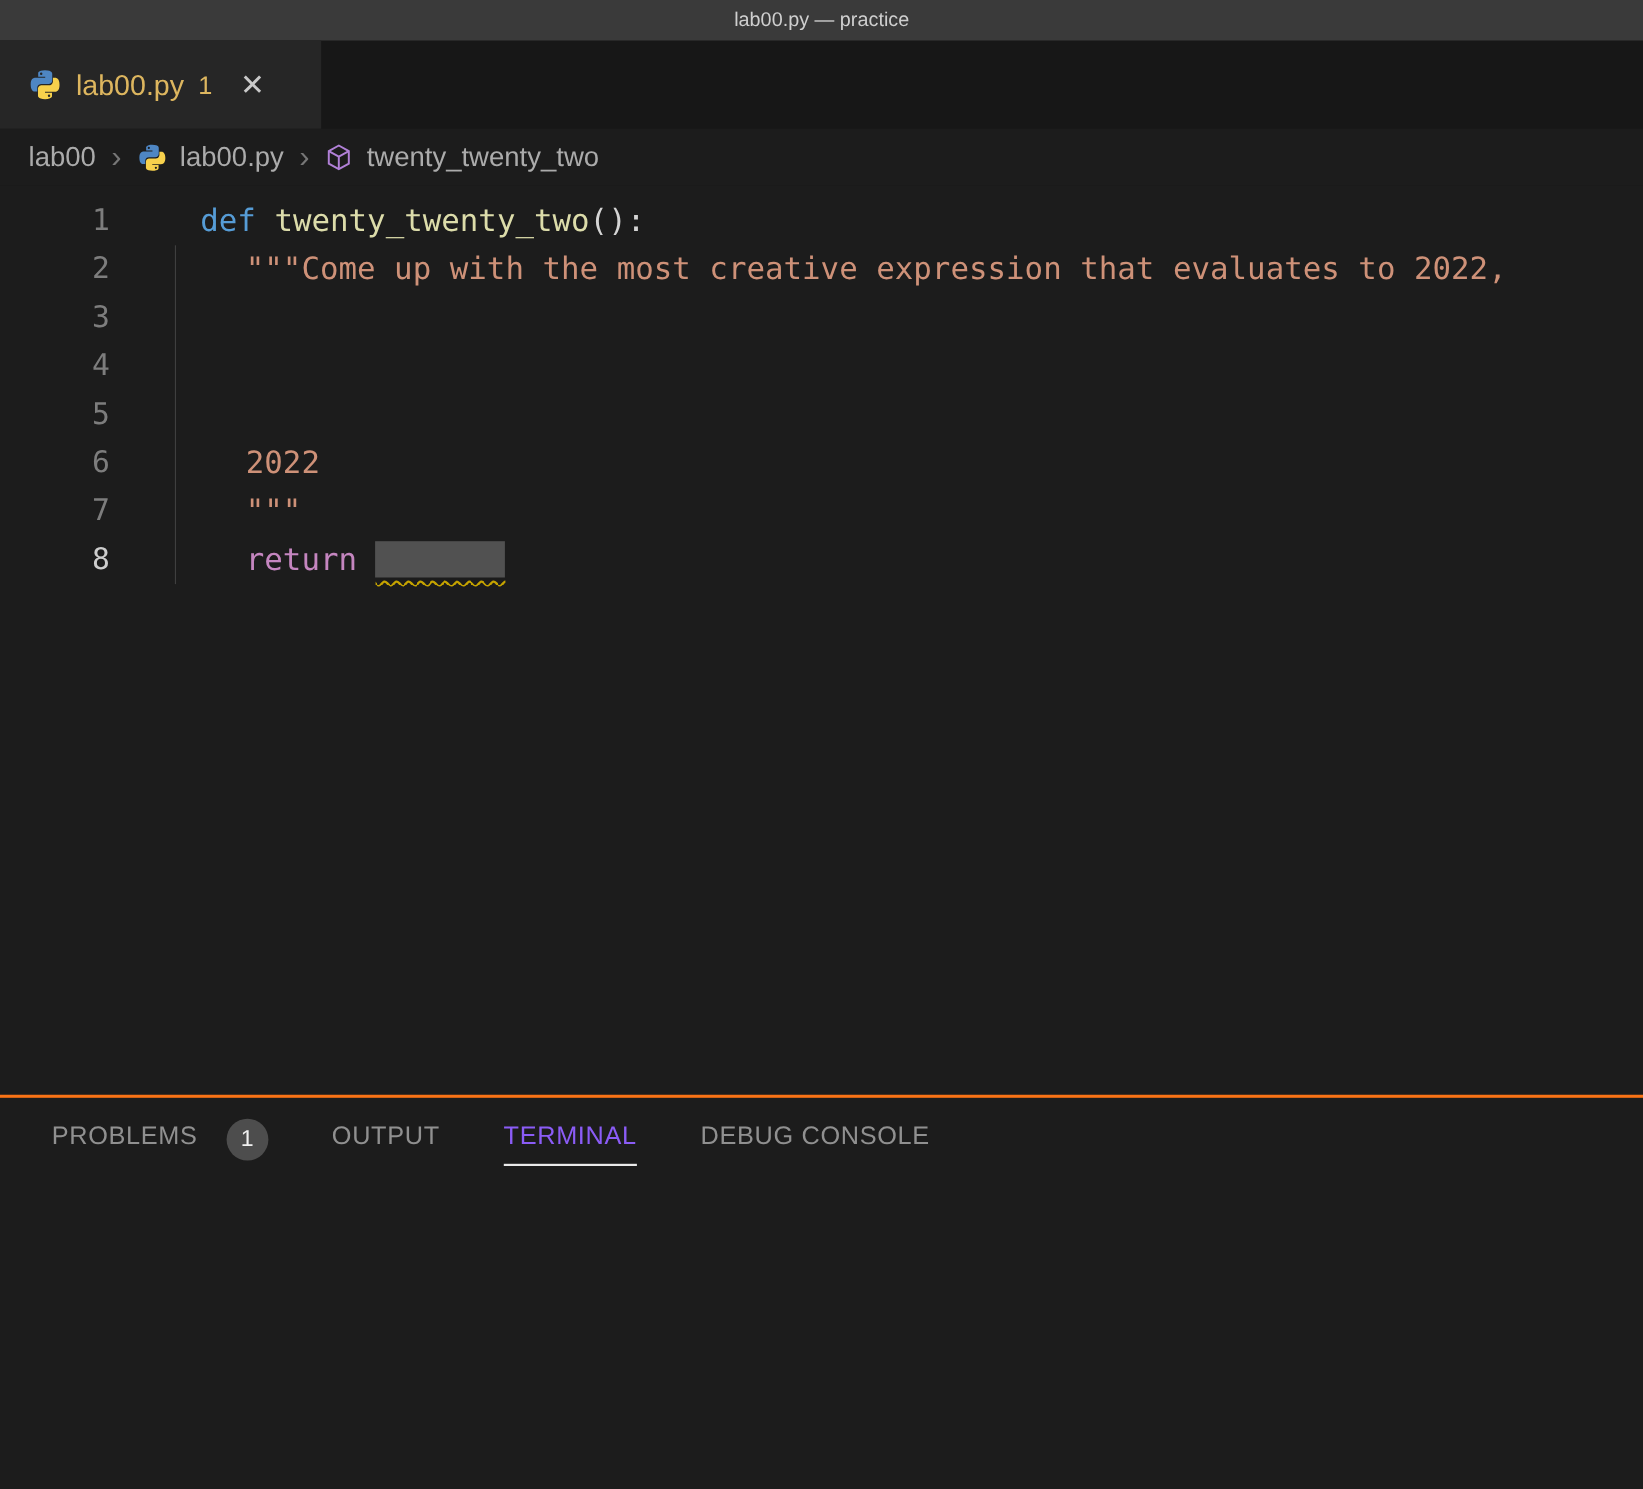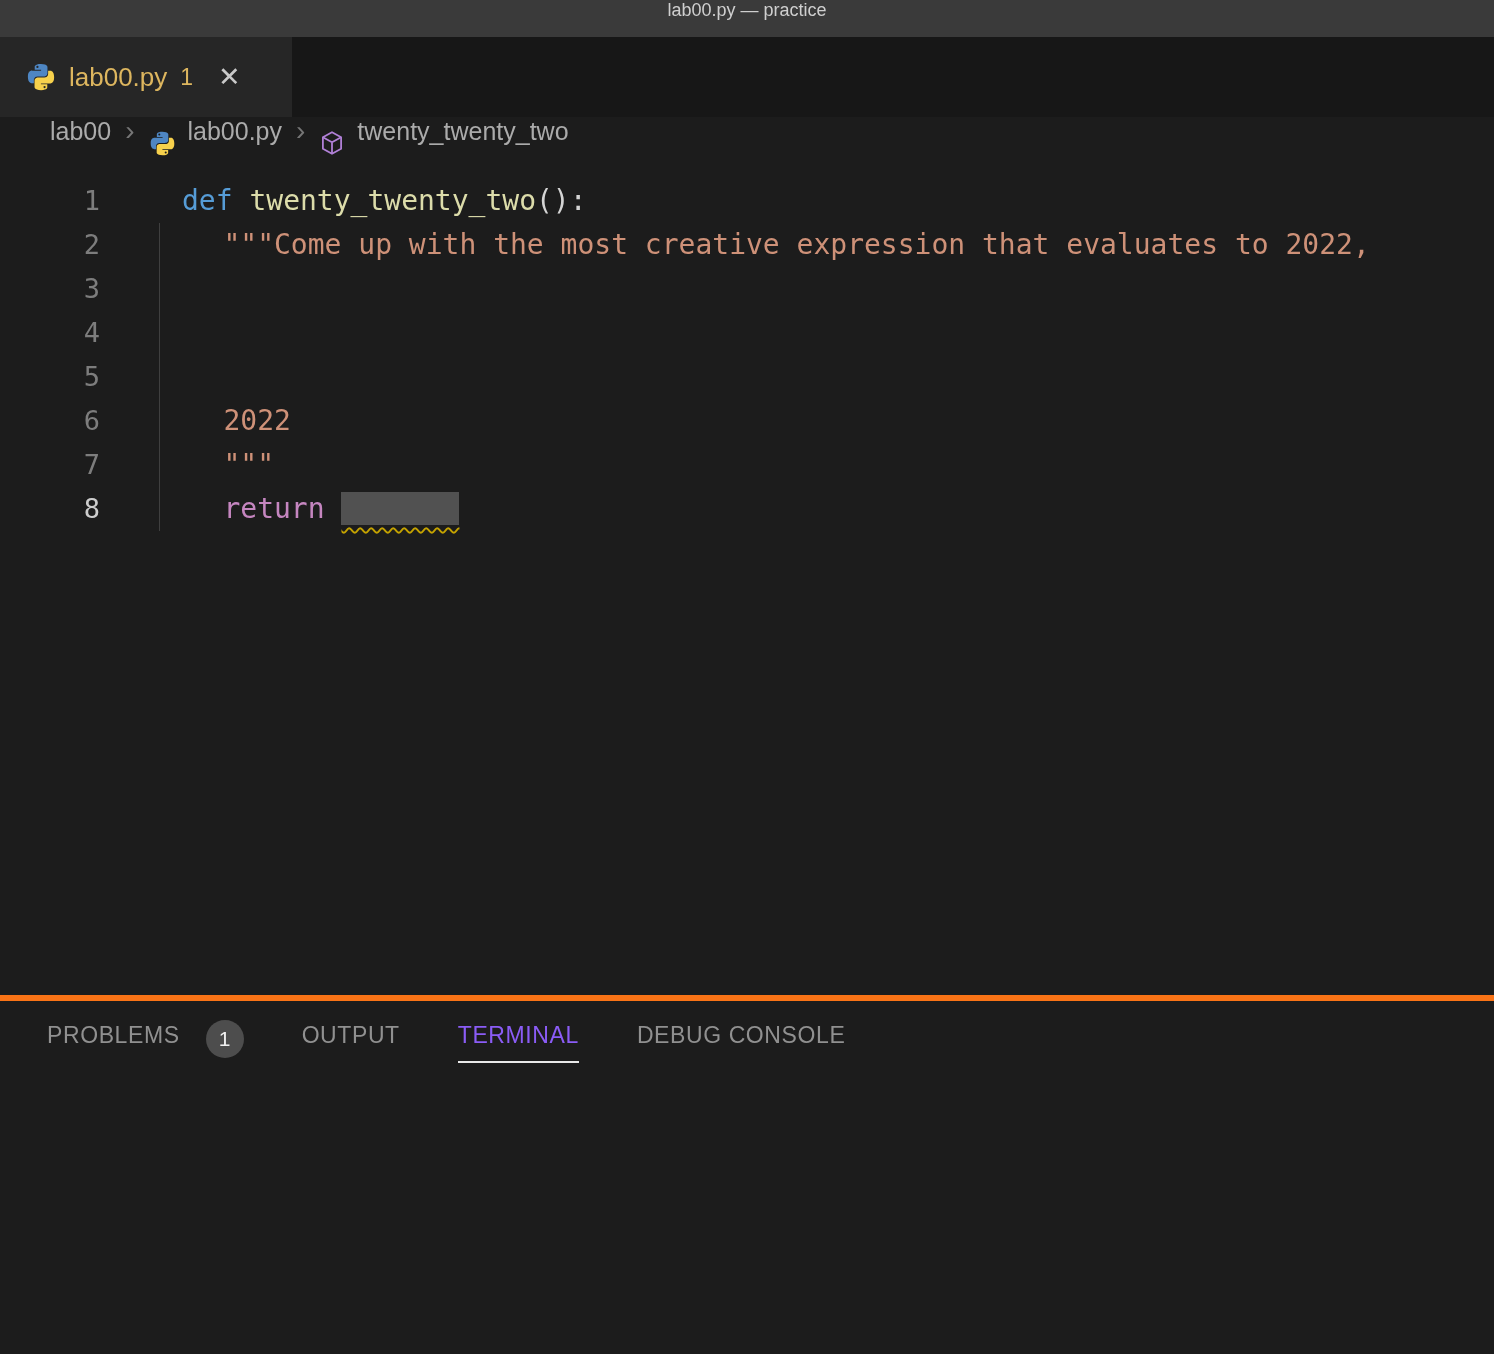--- a/index.html
+++ b/index.html
@@ -1,33 +1,33 @@
 <!DOCTYPE html>
 <html><head>
 <meta charset="utf-8">
 <style>
   * { margin:0; padding:0; box-sizing:border-box; }
   html,body { width:1494px; height:1354px; background:#1c1c1c; overflow:hidden;
               font-family:"Liberation Sans", sans-serif; }
 
   
-  .titlebar { height:37px; background:#3a3a3a; display:flex; align-items:flex-start;
+  .titlebar { height:37px; background:#3a3a3a; display:flex; align-items:center;
               justify-content:center; color:#cfcfcf; font-size:18px; }
 
   
   .tabbar { height:80px; background:#171717; display:flex; align-items:stretch; }
   .tab { background:#262626; display:flex; align-items:center; padding:0 26px;
          gap:13px; min-width:292px; cursor:pointer; }
   .tab-label { color:#ddb65f; font-size:26px; }
   .tab-badge { color:#ddb65f; font-size:23px; }
   .tab-close { color:#c9c9c9; font-size:27px; margin-left:12px; line-height:1; }
 
   
-  .breadcrumb { height:52px; background:#1c1c1c; display:flex; 
-                padding-left:50px; gap:12px; color:#ababab; font-size:25px; }
+  .breadcrumb { height:52px; background:#1c1c1c; display:flex; align-items:center;
+                padding-left:26px; gap:12px; color:#ababab; font-size:25px; }
   .crumb { cursor:pointer; }
   .crumb-sep { color:#767676; font-size:28px; line-height:1; padding:0 2px; }
   .icon { display:inline-flex; align-items:center; }
 
   
   .editor { position:relative; height:826px; background:#1c1c1c; padding-top:10px; }
   .indent-guide { position:absolute; left:159px; top:54px; width:1px; height:308px;
                   background:#3f3f3f; }
   .code-line { display:flex; height:44px; line-height:44px;
                font-family:"DejaVu Sans Mono", monospace; font-size:28px; cursor:text; }
@@ -39,21 +39,21 @@
   .tok-fn   { color:#dcdcaa; }
   .tok-ctl  { color:#c586c0; }
   .tok-str  { color:#ce9178; }
   .tok-plain{ color:#d4d4d4; }
   .selection-box { background:#515151;
                    text-decoration-line:underline; text-decoration-style:wavy;
                    text-decoration-color:#c5a300; text-decoration-thickness:2px;
                    text-underline-offset:9px; }
 
   
-  .panel { border-top:6px solid #f97316; background:#1c1c1c; height:359px; }
+  .panel { border-top:3px solid #f97316; background:#1c1c1c; height:359px; }
   .panel-tabs { display:flex; align-items:center; height:82px; padding-left:47px;
                 font-size:23px; letter-spacing:0.6px; color:#909090; }
   .panel-tab { display:flex; align-items:center; margin-right:58px; cursor:pointer; }
   .panel-tab .label { padding-bottom:12px; border-bottom:2px solid transparent; }
   .panel-tab.active .label { color:#8b5cf6; border-bottom-color:#e9e9e9; }
   .pill { width:38px; height:38px; border-radius:50%; background:#4d4d4d; color:#f0f0f0;
           display:flex; align-items:center; justify-content:center; font-size:21px;
           margin-left:26px; margin-bottom:6px; letter-spacing:0; }
 
   .terminal { padding:40px 0 0 47px; font-family:"DejaVu Sans Mono", monospace;

